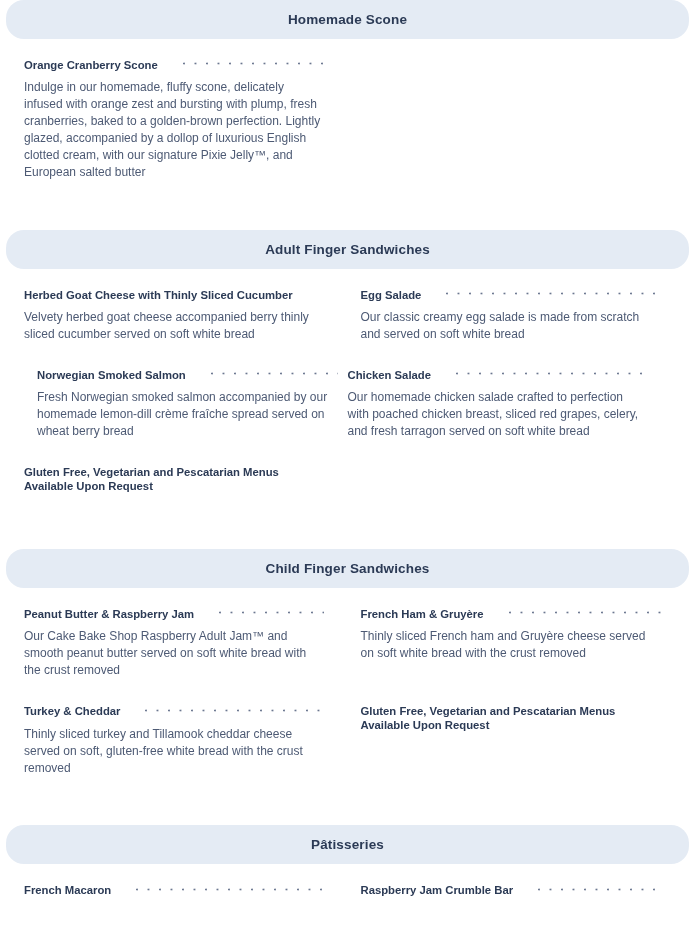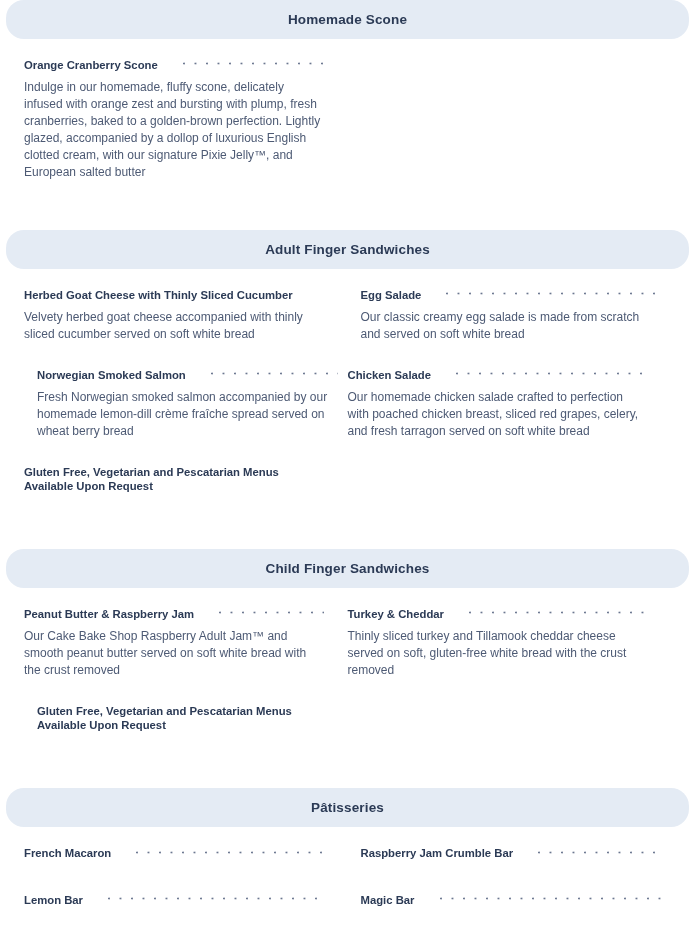--- a/index.html
+++ b/index.html
@@ -120,21 +120,21 @@
     </div>
     <div class="section">
       <div class="section-header">
         <div class="section-header-title">Adult Finger Sandwiches</div>
       </div>
       <div class="section-body">
         <div class="item">
           <div class="item-title-row no-leader">
             <span class="item-title">Herbed Goat Cheese with Thinly Sliced Cucumber</span>
           </div>
-          <div class="item-desc">Velvety herbed goat cheese accompanied with thinly sliced cucumber served on soft white bread</div>
+          <div class="item-desc">Velvety herbed goat cheese accompanied berry thinly sliced cucumber served on soft white bread</div>
         </div>
         <div class="item right">
           <div class="item-title-row">
             <span class="item-title">Egg Salade</span>
             <span class="leader"></span>
           </div>
           <div class="item-desc">Our classic creamy egg salade is made from scratch and served on soft white bread</div>
         </div>
         <div class="item right">
           <div class="item-title-row">
@@ -162,20 +162,27 @@
         <div class="section-header-title">Child Finger Sandwiches</div>
       </div>
       <div class="section-body">
         <div class="item">
           <div class="item-title-row">
             <span class="item-title">Peanut Butter &amp; Raspberry Jam</span>
             <span class="leader"></span>
           </div>
           <div class="item-desc">Our Cake Bake Shop Raspberry Adult Jam™ and smooth peanut butter served on soft white bread with the crust removed</div>
         </div>
+        <div class="item right">
+          <div class="item-title-row">
+            <span class="item-title">French Ham &amp; Gruyère</span>
+            <span class="leader"></span>
+          </div>
+          <div class="item-desc">Thinly sliced French ham and Gruyère cheese served on soft white bread with the crust removed</div>
+        </div>
         <div class="item">
           <div class="item-title-row">
             <span class="item-title">Turkey &amp; Cheddar</span>
             <span class="leader"></span>
           </div>
           <div class="item-desc">Thinly sliced turkey and Tillamook cheddar cheese served on soft, gluten-free white bread with the crust removed</div>
         </div>
         <div class="item right note">
           <div class="item-title-row no-leader">
             <span class="item-title">Gluten Free, Vegetarian and Pescatarian Menus Available Upon Request</span>

